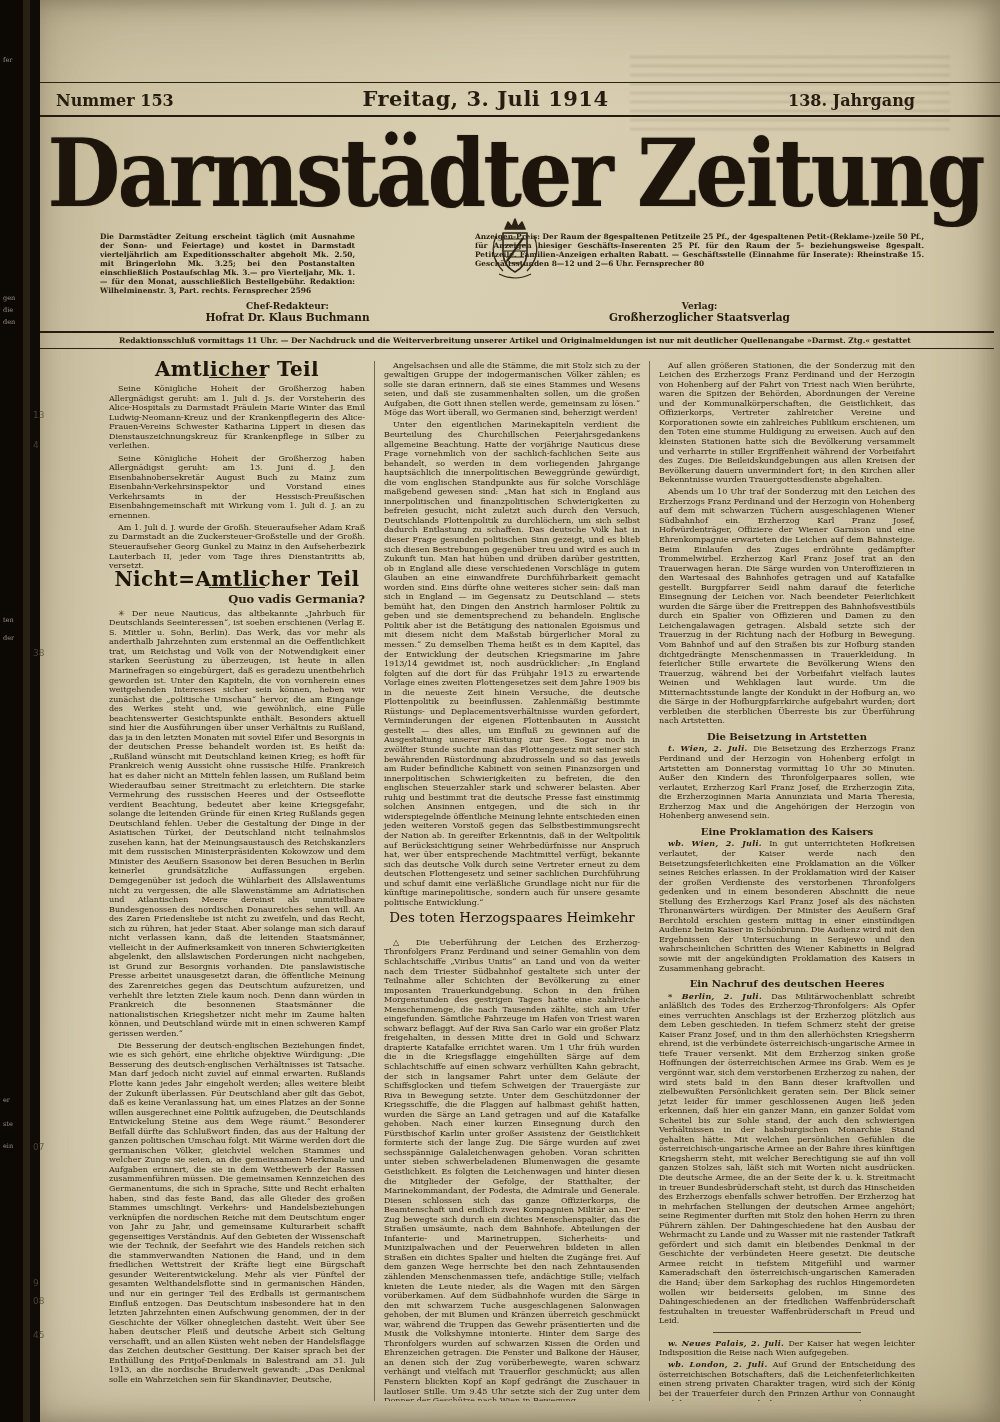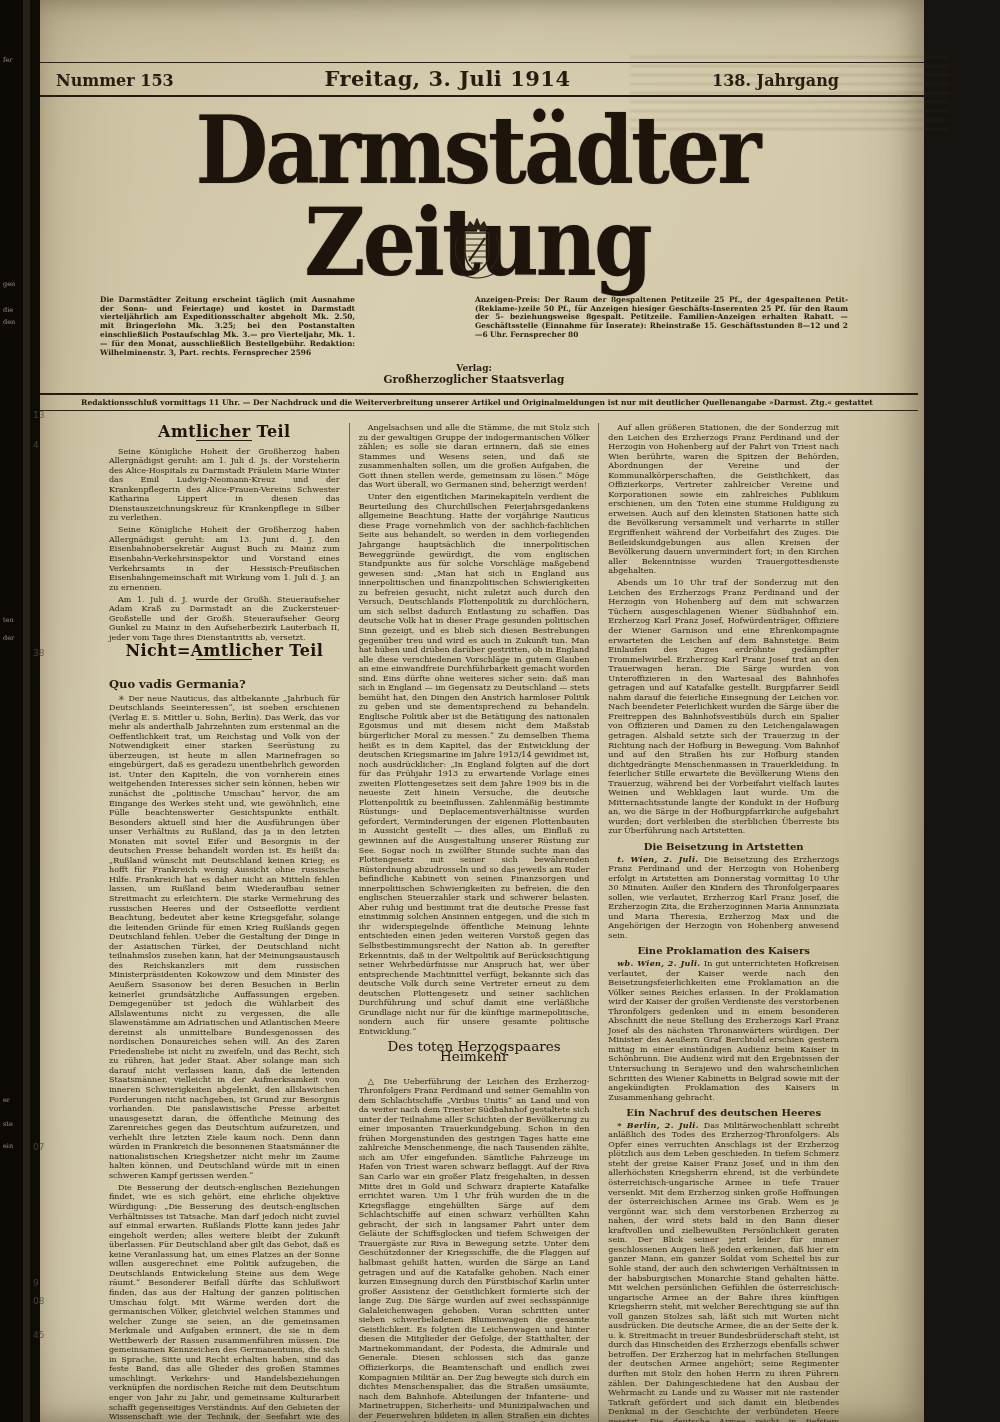--- a/index.html
+++ b/index.html
@@ -11,24 +11,24 @@
   }
   
   .scan-edge{
     position:absolute;left:0;top:0;width:40px;height:1422px;
     background:linear-gradient(90deg,#0c0905 0 58%,#262015 58% 74%,#0f0b07 74% 100%);
     z-index:5;
   }
   .edge-frag{position:absolute;left:3px;color:#cbc3ad;font-size:6.5px;opacity:.7;white-space:nowrap;}
   
   .paper{
-    position:absolute;left:30px;top:0;width:894px;height:1422px;box-sizing:border-box;
+    position:absolute;left:30px;top:0;width:970px;height:1422px;box-sizing:border-box;
     background:linear-gradient(115deg,#cbc09f,#d8ceb1 32%,#d3c8a9 64%,#c6bb99);
     box-shadow:inset 0 0 95px rgba(96,84,56,.38), inset -12px 0 24px rgba(70,60,38,.3), inset 10px 0 20px rgba(70,60,38,.22);
-    padding-top:62px;
+    padding-top:82px;
   }
   .smudge{
     position:absolute;left:600px;top:56px;width:320px;height:78px;opacity:.45;
     background:repeating-linear-gradient(180deg,rgba(74,65,46,.35) 0 2px,transparent 2px 9px);
     filter:blur(1.2px);pointer-events:none;
   }
   
   .issue-block{border-top:1px solid #2a2214;border-bottom:2.5px solid #241c10;padding:3px 0 4px;}
   .issue-row{
     display:grid;grid-template-columns:1fr auto 1fr;align-items:baseline;
@@ -70,43 +70,43 @@
   }
   .col{
     flex:1;padding:0 9px;overflow:hidden;text-align:justify;
     font-size:8px;line-height:9.55px;color:#2b2214;
   }
   .col + .col{border-left:1px solid #6e English6450;}
   .col + .col{border-left:1px solid #6e6450;}
   .blk-para{text-indent:9px;margin:0 0 2.5px;}
   .blk-para b.lead{letter-spacing:.3px;font-style:italic;}
   .blk-section-heading{
-    font-size:16px;font-weight:bold;text-align:center;margin:4px 0 6px;letter-spacing:.4px;color:#1e160b;
+    font-size:20px;font-weight:bold;text-align:center;margin:4px 0 6px;letter-spacing:.4px;color:#1e160b;
   }
   .blk-section-heading::after{content:"";display:block;width:56px;margin:3px auto 0;border-bottom:1.5px solid #241c10;}
-  .blk-subheading{font-size:11.5px;font-weight:bold;text-align:left;margin:20px 0 4px;}
+  .blk-subheading{font-size:11.5px;font-weight:bold;text-align:right;margin:7px 0 4px;}
   .blk-article-heading{font-size:13.5px;font-weight:normal;text-align:center;margin:6px 0 15px;color:#1e160b;}
   .blk-minor-heading{font-size:10px;font-weight:bold;text-align:center;margin:6px 0 3px;}
   .blk-rule{border-top:1px solid #4a4232;width:58%;margin:6px auto;}
   
   .margin-layer{position:absolute;left:0;top:0;width:100%;height:100%;pointer-events:none;z-index:6;}
   .margin-mark{
     position:absolute;left:33px;color:#554e3a;font-size:9px;opacity:.8;
     font-family:"DejaVu Sans","Liberation Sans",sans-serif;
   }
 </style>
 </head>
 <body>
 
 <div class="page">
 
   <div class="scan-edge">
     <div id="edge-frags">
         <span class="edge-frag" style="top: 56px;">fer</span>
-        <span class="edge-frag" style="top: 280px;">gen</span>
+        <span class="edge-frag" style="top: 294px;">gen</span>
         <span class="edge-frag" style="top: 306px;">die</span>
         <span class="edge-frag" style="top: 318px;">den</span>
         <span class="edge-frag" style="top: 616px;">ten</span>
         <span class="edge-frag" style="top: 634px;">der</span>
         <span class="edge-frag" style="top: 1096px;">er</span>
         <span class="edge-frag" style="top: 1120px;">ste</span>
         <span class="edge-frag" style="top: 1142px;">ein</span>
       </div>
   </div>
 
@@ -138,20 +138,24 @@
           <path d="M18 17 h24 v18 q0 15 -12 21 q-12 -6 -12 -21 z"></path>
           <path d="M19 23 h22 M19 29 h22 M19 35 h22 M21 41 h18 M24 47 h12" stroke-width="1.1"></path>
           <path d="M22 45 q8 -11 16 -23" stroke-width="2.2"></path>
           <path d="M11 20 q-8 19 7 35 M49 20 q8 19 -7 35" stroke-width="1.2"></path>
           <path d="M14 58 q16 8 32 0" stroke-width="1.2"></path>
         </g>
       </svg>
     </div>
 
     <section class="imprint-row">
+      <div class="imprint left">
+        <div class="lbl">Chef-Redakteur:</div>
+        <div class="nm">Hofrat Dr. Klaus Buchmann</div>
+      </div>
       <div class="imprint right">
         <div class="lbl">Verlag:</div>
         <div class="nm">Großherzoglicher Staatsverlag</div>
       </div>
     </section>
 
     <div class="notice-bar">
       <span>Redaktionsschluß vormittags 11 Uhr. — Der Nachdruck und die Weiterverbreitung unserer Artikel und Originalmeldungen ist nur mit deutlicher Quellenangabe »Darmst. Ztg.« gestattet</span>
     </div>
 

